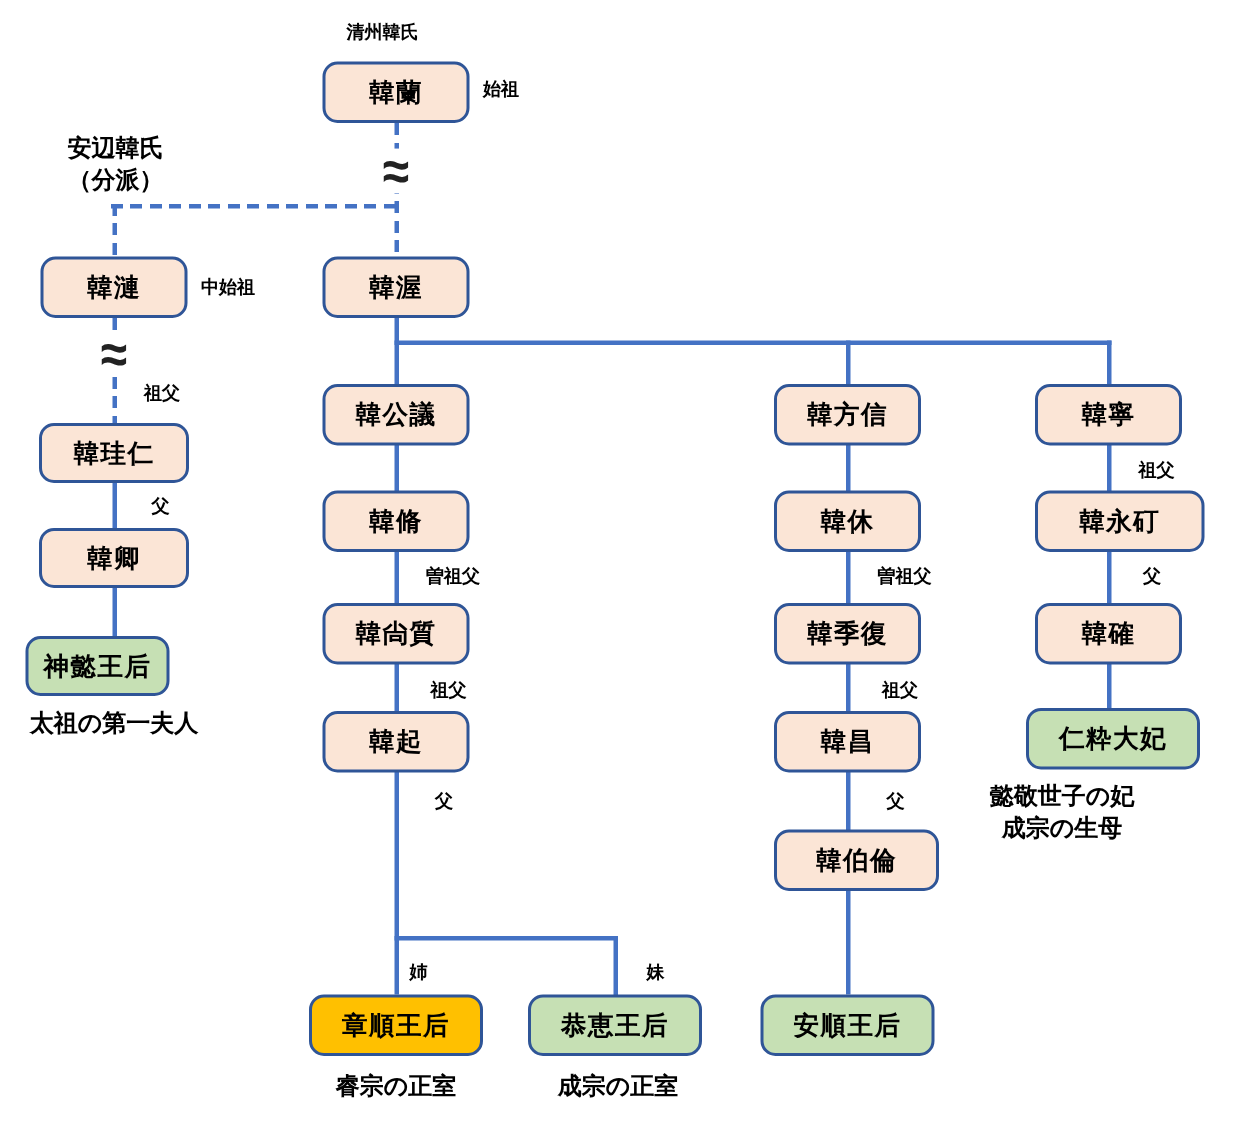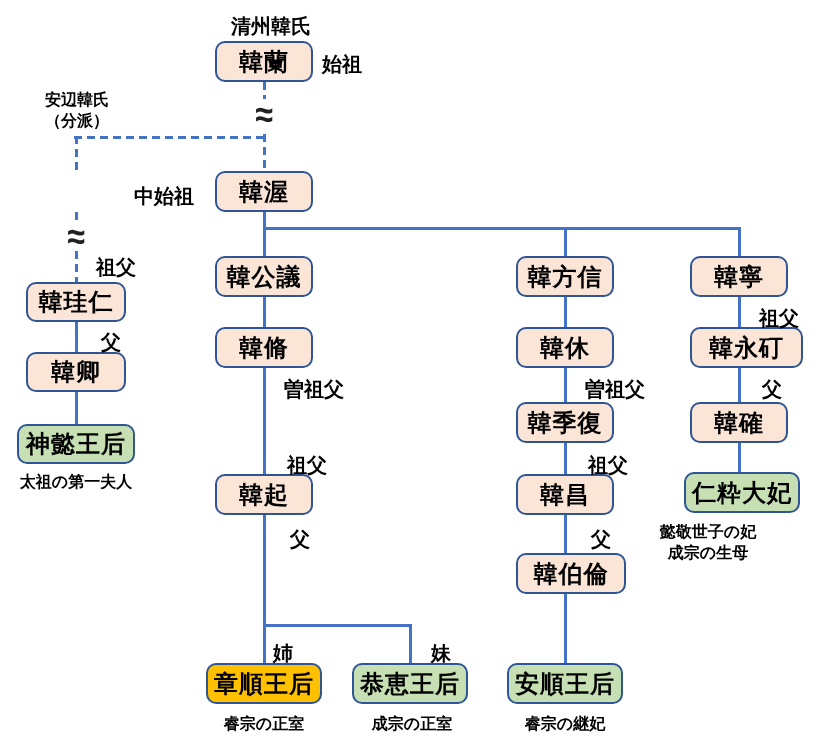--- a/index.html
+++ b/index.html
@@ -5,36 +5,36 @@
   html,body { margin:0; padding:0; background:#ffffff; }
   #stage {
     position:relative; width:830px; height:748px; background:#ffffff;
     font-family:"Liberation Sans","DejaVu Sans",sans-serif; color:#000;
     overflow:hidden;
   }
   .node {
     position:absolute; box-sizing:border-box;
     border:2.5px solid #2F5597; border-radius:10px; background:#FBE5D6;
     display:flex; align-items:center; justify-content:center;
-    font-size:24px; font-weight:bold; letter-spacing:1px; z-index:3;
+    font-size:17px; font-weight:bold; letter-spacing:1px; z-index:3;
   }
   .node.green { background:#C6E0B4; }
   .node.gold  { background:#FFC000; }
   .vline { position:absolute; width:3px;  background:#4472C4; z-index:1; }
   .hline { position:absolute; height:3px; background:#4472C4; z-index:1; }
   .vdash { position:absolute; width:3px;  z-index:1;
     background:repeating-linear-gradient(to bottom,#4472C4 0 8px,transparent 8px 13px); }
   .hdash { position:absolute; height:3px; z-index:1;
     background:repeating-linear-gradient(to right,#4472C4 0 8px,transparent 8px 13px); }
   .approx {
     position:absolute; z-index:2; background:#ffffff;
     font-size:32px; font-weight:bold; color:#222; line-height:26px;
     width:36px; text-align:center; transform:scaleY(1.15);
   }
-  .lbl { position:absolute; font-size:20px; font-weight:bold; white-space:nowrap; z-index:4; }
+  .lbl { position:absolute; font-size:12px; font-weight:bold; white-space:nowrap; z-index:4; }
   .cap { position:absolute; font-size:16px; font-weight:bold; text-align:center; z-index:4; }
   .cap span { display:block; line-height:21px; }
 </style>
 </head>
 <body>
 
 <div id="stage">
 
   <div class="vline" style="left:262.5px; top:212px; height:451px;"></div>
   <div class="hline" style="left:262.5px; top:227px; width:478px;"></div>
@@ -52,27 +52,29 @@
   <div class="approx" style="left:246px; top:101px;">≈</div>
   <div class="approx" style="left:58px; top:223px;">≈</div>
 
   <div class="lbl" style="left:231px; top:13px;">清州韓氏</div>
   <div class="cap" style="left:17px; top:89px; width:120px;">
     <span>安辺韓氏</span>
     <span>（分派）</span>
   </div>
 
   <div class="node" style="left:215px; top:41px; width:98px; height:41px;">韓蘭</div>
+  <div class="node" style="left:27px; top:171px; width:98px; height:41px;">韓漣</div>
   <div class="node" style="left:215px; top:171px; width:98px; height:41px;">韓渥</div>
   <div class="node" style="left:26px; top:282px; width:100px; height:40px;">韓珪仁</div>
   <div class="node" style="left:26px; top:352px; width:100px; height:40px;">韓卿</div>
-  <div class="node green" style="left:17px; top:424px; width:118px; height:40px;">神懿王后</div>
+  <div class="node green" style="left:17px; top:424px; width:96px; height:40px;">神懿王后</div>
 
   <div class="node" style="left:215px; top:256px; width:98px; height:41px;">韓公議</div>
   <div class="node" style="left:215px; top:327px; width:98px; height:41px;">韓脩</div>
+  <div class="node" style="left:215px; top:402px; width:98px; height:41px;">韓尙質</div>
   <div class="node" style="left:215px; top:474px; width:98px; height:41px;">韓起</div>
   <div class="node gold" style="left:206px; top:663px; width:116px; height:41px;">章順王后</div>
   <div class="node green" style="left:352px; top:663px; width:116px; height:41px;">恭恵王后</div>
 
   <div class="node" style="left:516px; top:327px; width:98px; height:41px;">韓休</div>
   <div class="node" style="left:516px; top:256px; width:98px; height:41px;">韓方信</div>
   <div class="node" style="left:516px; top:402px; width:98px; height:41px;">韓季復</div>
   <div class="node" style="left:516px; top:474px; width:98px; height:41px;">韓昌</div>
   <div class="node" style="left:516px; top:553px; width:110px; height:41px;">韓伯倫</div>
   <div class="node green" style="left:507px; top:663px; width:116px; height:41px;">安順王后</div>
@@ -97,19 +99,18 @@
   <div class="lbl" style="left:585px; top:376px;">曽祖父</div>
   <div class="lbl" style="left:588px; top:452px;">祖父</div>
   <div class="lbl" style="left:591px; top:526px;">父</div>
 
   <div class="lbl" style="left:759px; top:305px;">祖父</div>
   <div class="lbl" style="left:762px; top:376px;">父</div>
 
   <div class="cap" style="left:6px; top:472px; width:140px;">太祖の第一夫人</div>
   <div class="cap" style="left:204px; top:714px; width:120px;">睿宗の正室</div>
   <div class="cap" style="left:352px; top:714px; width:120px;">成宗の正室</div>
-  <div class="cap" style="left:505px; top:714px; width:120px;">睿宗の継妃</div>
   <div class="cap" style="left:638px; top:521px; width:140px;">
     <span>懿敬世子の妃</span>
     <span>成宗の生母</span>
   </div>
 
 </div>
 
 </body></html>

